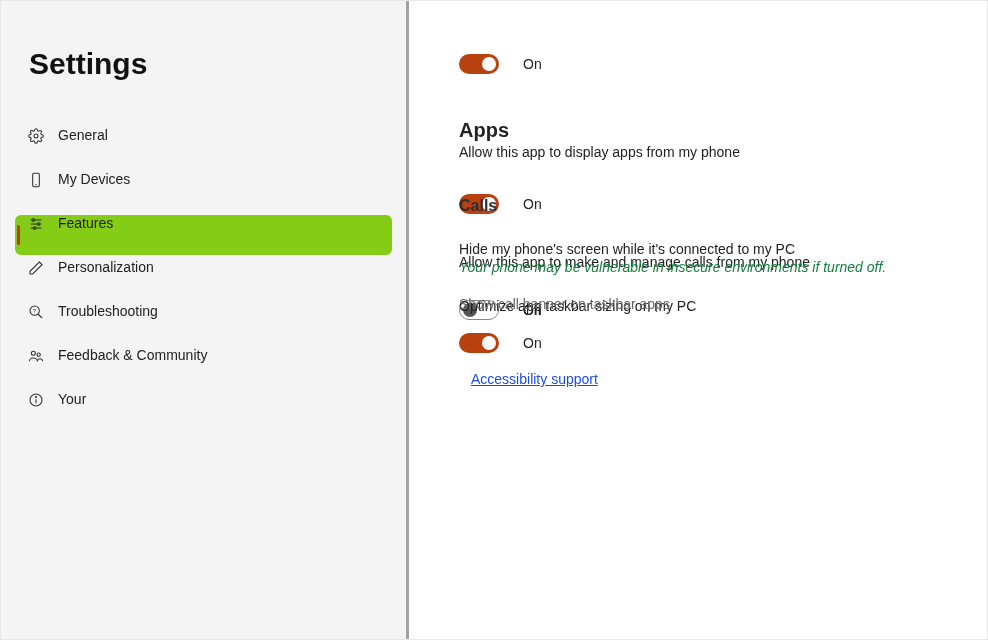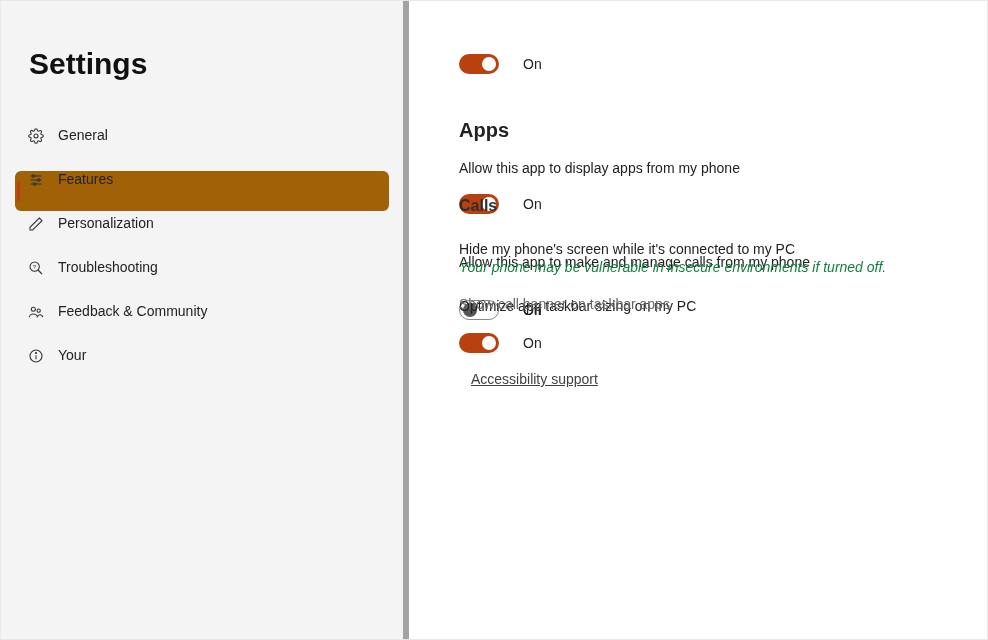--- a/index.html
+++ b/index.html
@@ -9,21 +9,21 @@
       height: 640px;
       display: flex;
       background: #fff;
       overflow: hidden;
       border: 1px solid #e8e8e8;
     }
     .sidebar {
       width: 408px;
       background: #f4f4f4;
       padding-top: 46px;
-      border-right: 6px solid #a3a3a3;
+      border-right: 3px solid #a3a3a3;
     }
     .sidebar h1 {
       font-size: 30px;
       font-weight: 600;
       margin-left: 28px;
       margin-bottom: 46px;
       color: #111;
     }
     .nav { list-style: none; padding: 0 14px; }
     .nav-item {
@@ -31,21 +31,21 @@
       align-items: flex-start;
       height: 40px;
       border-radius: 6px;
       padding-left: 12px;
       cursor: pointer;
       margin-bottom: 4px;
       position: relative;
       color: #222;
       font-size: 14px;
     }
-    .nav-item.active { background: #a16207; }
+    .nav-item.active { background: #84cc16; }
     .nav-item.active::before {
       content: "";
       position: absolute;
       left: 2px;
       top: 10px;
       bottom: 10px;
       width: 3px;
       border-radius: 2px;
       background: #b9400f;
     }
@@ -109,21 +109,20 @@
       height: 14px;
       border-radius: 50%;
       background: #555;
     }
     .toggle-label { font-size: 14px; }
 
     .section-heading {
       font-size: 20px;
       font-weight: 600;
       margin-top: 48px;
-      margin-bottom: 16px;
     }
 
     
     .layer {
       position: absolute;
       left: 50px;
       right: 40px;
     }
     .apps-block { top: 118px; }
     .calls-block { top: 190px; }
@@ -158,21 +157,21 @@
     .link-stack { position: relative; height: 24px; margin-top: 14px; }
     .emerg-link {
       color: #b9400f;
       text-decoration: underline;
       position: absolute;
       left: 12px;
       top: 0;
       cursor: pointer;
     }
     .accessibility-link {
-      color: #404040;
+      color: #1d4ed8;
       text-decoration: underline;
       position: absolute;
       left: 12px;
       top: 3px;
       font-weight: 400;
       cursor: pointer;
     }
   </style>
 </head>
 <body>
@@ -181,20 +180,29 @@
   <h1>Settings</h1>
   <ul class="nav">
     <li class="nav-item">
       <span class="nav-icon">
         <svg viewBox="0 0 24 24" fill="none" stroke="currentColor" stroke-width="1.6">
             <circle cx="12" cy="12" r="3"></circle>
             <path d="M19.4 15a1.7 1.7 0 0 0 .34 1.87l.06.06a2 2 0 1 1-2.83 2.83l-.06-.06a1.7 1.7 0 0 0-1.87-.34 1.7 1.7 0 0 0-1 1.56V21a2 2 0 1 1-4 0v-.09a1.7 1.7 0 0 0-1-1.56 1.7 1.7 0 0 0-1.87.34l-.06.06a2 2 0 1 1-2.83-2.83l.06-.06A1.7 1.7 0 0 0 4.6 15a1.7 1.7 0 0 0-1.56-1H3a2 2 0 1 1 0-4h.09a1.7 1.7 0 0 0 1.56-1 1.7 1.7 0 0 0-.34-1.87l-.06-.06A2 2 0 1 1 7.08 4.25l.06.06a1.7 1.7 0 0 0 1.87.34H9a1.7 1.7 0 0 0 1-1.56V3a2 2 0 1 1 4 0v.09a1.7 1.7 0 0 0 1 1.56 1.7 1.7 0 0 0 1.87-.34l.06-.06a2 2 0 1 1 2.83 2.83l-.06.06a1.7 1.7 0 0 0-.34 1.87V9a1.7 1.7 0 0 0 1.56 1H21a2 2 0 1 1 0 4h-.09a1.7 1.7 0 0 0-1.56 1z"></path>
           </svg>
       </span>
       <span>General</span>
+    </li>
+    <li class="nav-item">
+      <span class="nav-icon">
+        <svg viewBox="0 0 24 24" fill="none" stroke="currentColor" stroke-width="1.6">
+            <rect x="7" y="2" width="10" height="20" rx="2"></rect>
+            <line x1="11" y1="19" x2="13" y2="19"></line>
+          </svg>
+      </span>
+      <span>My Devices</span>
     </li>
     <li class="nav-item active">
       <span class="nav-icon">
         <svg viewBox="0 0 24 24" fill="none" stroke="currentColor" stroke-width="1.6">
             <line x1="4" y1="6" x2="20" y2="6"></line>
             <circle cx="8" cy="6" r="2"></circle>
             <line x1="4" y1="12" x2="20" y2="12"></line>
             <circle cx="16" cy="12" r="2"></circle>
             <line x1="4" y1="18" x2="20" y2="18"></line>
             <circle cx="10" cy="18" r="2"></circle>

